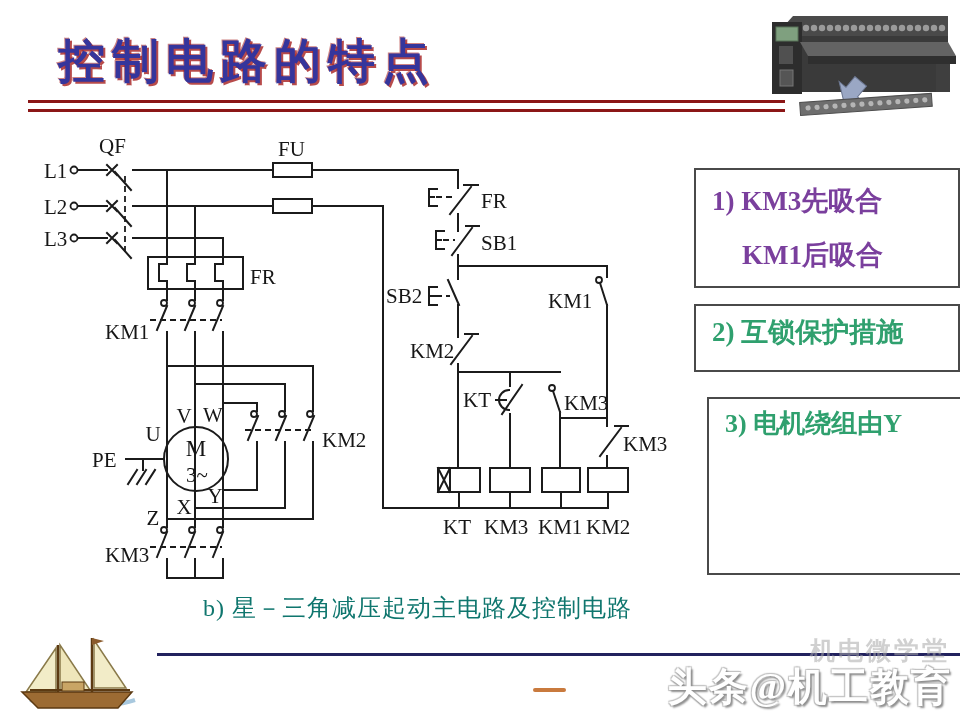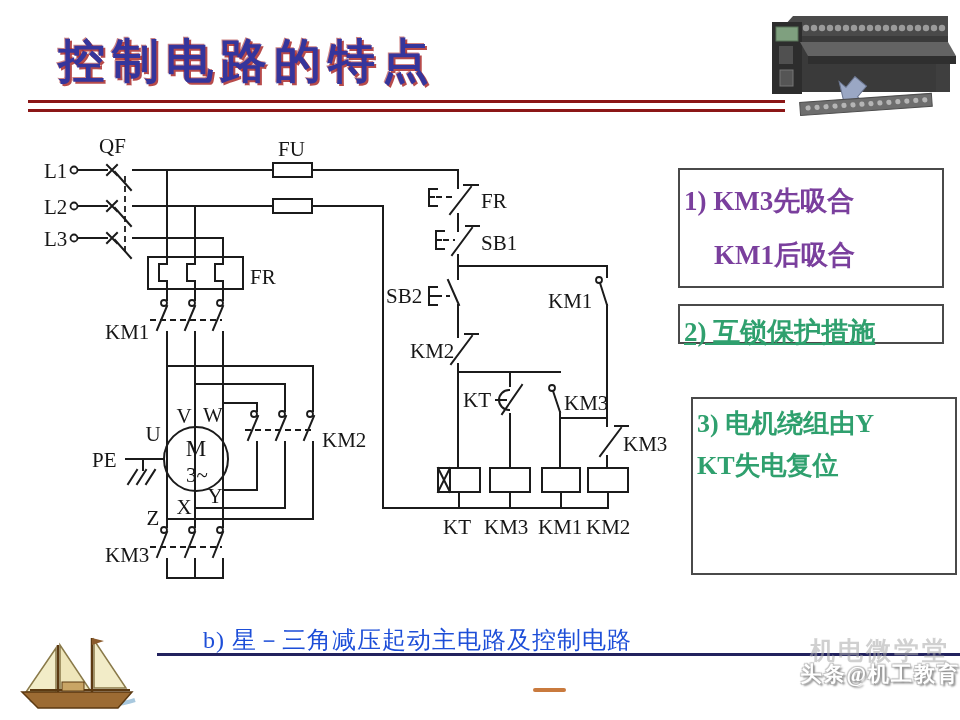--- a/index.html
+++ b/index.html
@@ -18,38 +18,38 @@
     border-top:3px solid #8b1616;border-bottom:3px solid #8b1616;padding-top:3px;
     background:transparent;box-sizing:content-box;}
   
   svg.layer{position:absolute;left:0;top:0;}
   .ckt{stroke:#1b1b1b;stroke-width:2;fill:none;stroke-linecap:square;}
   .ckt-dash{stroke:#1b1b1b;stroke-width:1.8;fill:none;stroke-dasharray:6 4;}
   .ckt-circ{stroke:#1b1b1b;stroke-width:1.8;fill:#ffffff;}
   text.clab{font-family:"Liberation Serif","DejaVu Serif",serif;font-size:21px;fill:#161616;}
   text.cmid{text-anchor:middle;}
   
-  .caption{position:absolute;left:203px;top:624px;font-size:24px;color:#1d4ed8;letter-spacing:1px;}
-  
-  .note{position:absolute;left:678px;width:266px;border:2px solid #4a4a4a;background:#fff;
-    font-size:27px;font-weight:bold;box-sizing:border-box;padding:4px 4px;}
+  .caption{position:absolute;left:203px;top:592px;font-size:24px;color:#0f766e;letter-spacing:1px;}
+  
+  .note{position:absolute;left:694px;width:266px;border:2px solid #4a4a4a;background:#fff;
+    font-size:27px;font-weight:bold;box-sizing:border-box;padding:4px 16px;}
   .note .ln{white-space:nowrap;}
   #note1{top:168px;height:120px;}
   #note1 .ln{line-height:54px;}
   #note1 .ln:nth-child(2){text-indent:30px;font-family:Liberation Serif, serif;}
-  #note2{top:304px;height:40px;text-decoration:underline;}
+  #note2{top:304px;height:68px;}
   #note2 .ln{line-height:44px;}
   #note3{top:397px;height:178px;font-size:26px;margin-left:13px;}
   #note3 .ln{line-height:42px;}
   
   .navy-rule{position:absolute;left:157px;top:653px;width:803px;height:3px;background:#22225e;}
   .orange-dash{position:absolute;left:533px;top:688px;width:33px;height:4px;background:#c97a3e;border-radius:2px;}
   .wm-back{position:absolute;right:10px;top:634px;font-size:25px;letter-spacing:3px;
     color:rgba(170,170,170,.55);font-weight:bold;}
-  .wm-front{position:absolute;right:0;top:660px;font-size:21px;font-weight:bold;color:#ffffff;
+  .wm-front{position:absolute;right:8px;top:660px;font-size:39px;font-weight:bold;color:#ffffff;
     letter-spacing:2px;
     text-shadow:2px 2px 2px #8f8f8f,-1px -1px 1px #c4c4c4,1px -1px 1px #bdbdbd,-1px 1px 1px #bdbdbd;}
 </style>
 </head>
 <body>
 
 <div class="title">控制电路的特点</div>
 <div class="red-rule"></div>
 
 <svg class="layer" width="960" height="720" viewBox="0 0 960 720">
@@ -233,21 +233,20 @@
 
 <div class="note" id="note1" style="color: rgb(122, 63, 157);">
   <div class="ln">1) KM3先吸合</div>
   <div class="ln">KM1后吸合</div>
 </div>
 <div class="note" id="note2" style="color: rgb(47, 160, 110);">
   <div class="ln">2) 互锁保护措施</div>
 </div>
 <div class="note" id="note3" style="color: rgb(47, 160, 110);">
   <div class="ln">3) 电机绕组由Y</div>
-  <div class="ln">KT失电复位</div>
 </div>
 
 <div class="navy-rule"></div>
 <div class="orange-dash"></div>
 <div class="wm-back">机电微学堂</div>
 <div class="wm-front">头条@机工教育</div>
 
 <svg class="layer" width="960" height="720" viewBox="0 0 960 720">
   <g>
     <path d="M30,700 Q60,708 90,702 Q115,707 135,700" stroke="#a8c8de" stroke-width="4" fill="none"></path>

